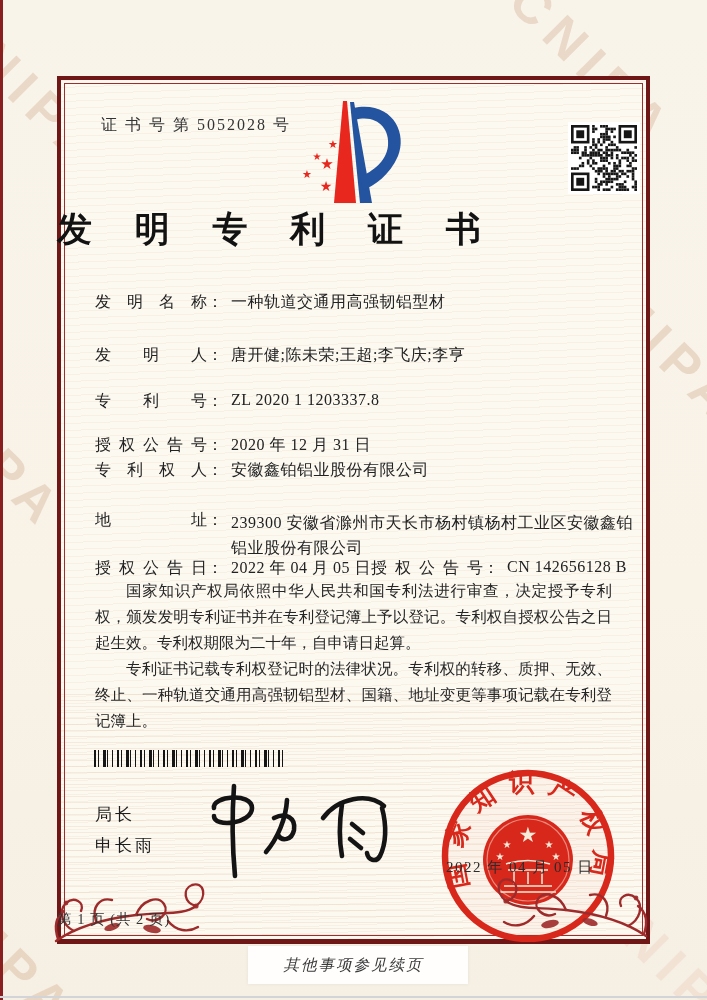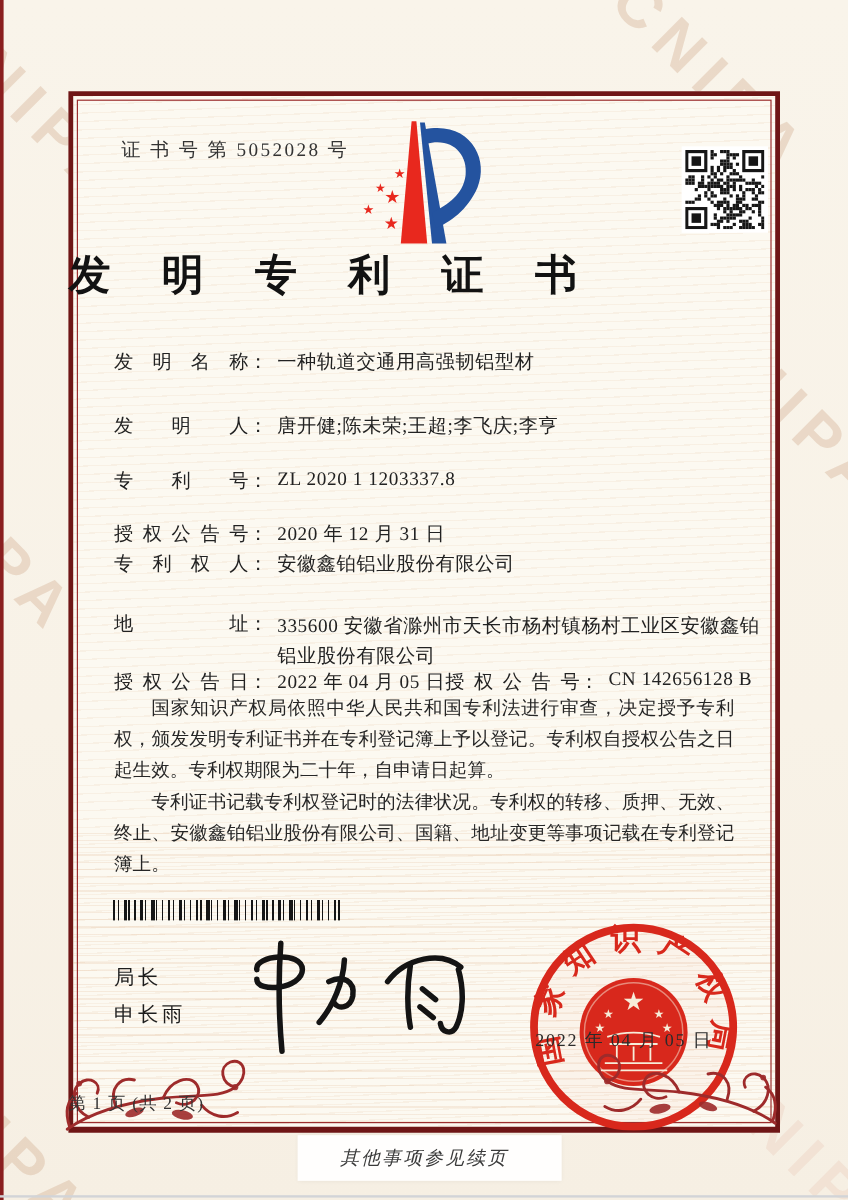--- a/index.html
+++ b/index.html
@@ -324,29 +324,29 @@
   <div class="row" style="top:391px;">
     <span class="f-label">专利号</span><span class="f-colon">：</span><span class="f-value">ZL 2020 1 1203337.8</span>
   </div>
   <div class="row" style="top:435px;">
     <span class="f-label">授权公告号</span><span class="f-colon">：</span><span class="f-value">2020 年 12 月 31 日</span>
   </div>
   <div class="row" style="top:460px;">
     <span class="f-label">专利权人</span><span class="f-colon">：</span><span class="f-value">安徽鑫铂铝业股份有限公司</span>
   </div>
   <div class="row addr" style="top:510px;">
-    <span class="f-label">地址</span><span class="f-colon">：</span><span class="f-value">335600 安徽省滁州市天长市杨村镇杨村工业区安徽鑫铂铝业股份有限公司</span>
+    <span class="f-label">地址</span><span class="f-colon">：</span><span class="f-value">239300 安徽省滁州市天长市杨村镇杨村工业区安徽鑫铂铝业股份有限公司</span>
   </div>
   <div class="row" style="top:558px;">
     <span class="f-label">授权公告日</span><span class="f-colon">：</span><span class="f-value">2022 年 04 月 05 日</span><span class="f-label pair2">授权公告号</span><span class="f-colon">：</span><span class="f-value">CN 142656128 B</span>
   </div>
 
   <div class="paras">
     <p>国家知识产权局依照中华人民共和国专利法进行审查，决定授予专利权，颁发发明专利证书并在专利登记簿上予以登记。专利权自授权公告之日起生效。专利权期限为二十年，自申请日起算。</p>
-    <p>专利证书记载专利权登记时的法律状况。专利权的转移、质押、无效、终止、安徽鑫铂铝业股份有限公司、国籍、地址变更等事项记载在专利登记簿上。</p>
+    <p>专利证书记载专利权登记时的法律状况。专利权的转移、质押、无效、终止、一种轨道交通用高强韧铝型材、国籍、地址变更等事项记载在专利登记簿上。</p>
   </div>
 
   <div class="barcode"></div>
 
   <div class="sign-title">局长</div>
   <div class="sign-name">申长雨</div>
   <svg class="sign-hand" viewBox="0 0 215 105">
     <g fill="none" stroke="#141414" stroke-width="4.6" stroke-linecap="round" stroke-linejoin="round">
       <path d="M44,8 C42,36 42,66 45,98"></path>
       <path d="M24,30 C22,18 62,14 62,30 C62,46 24,50 24,38"></path>

